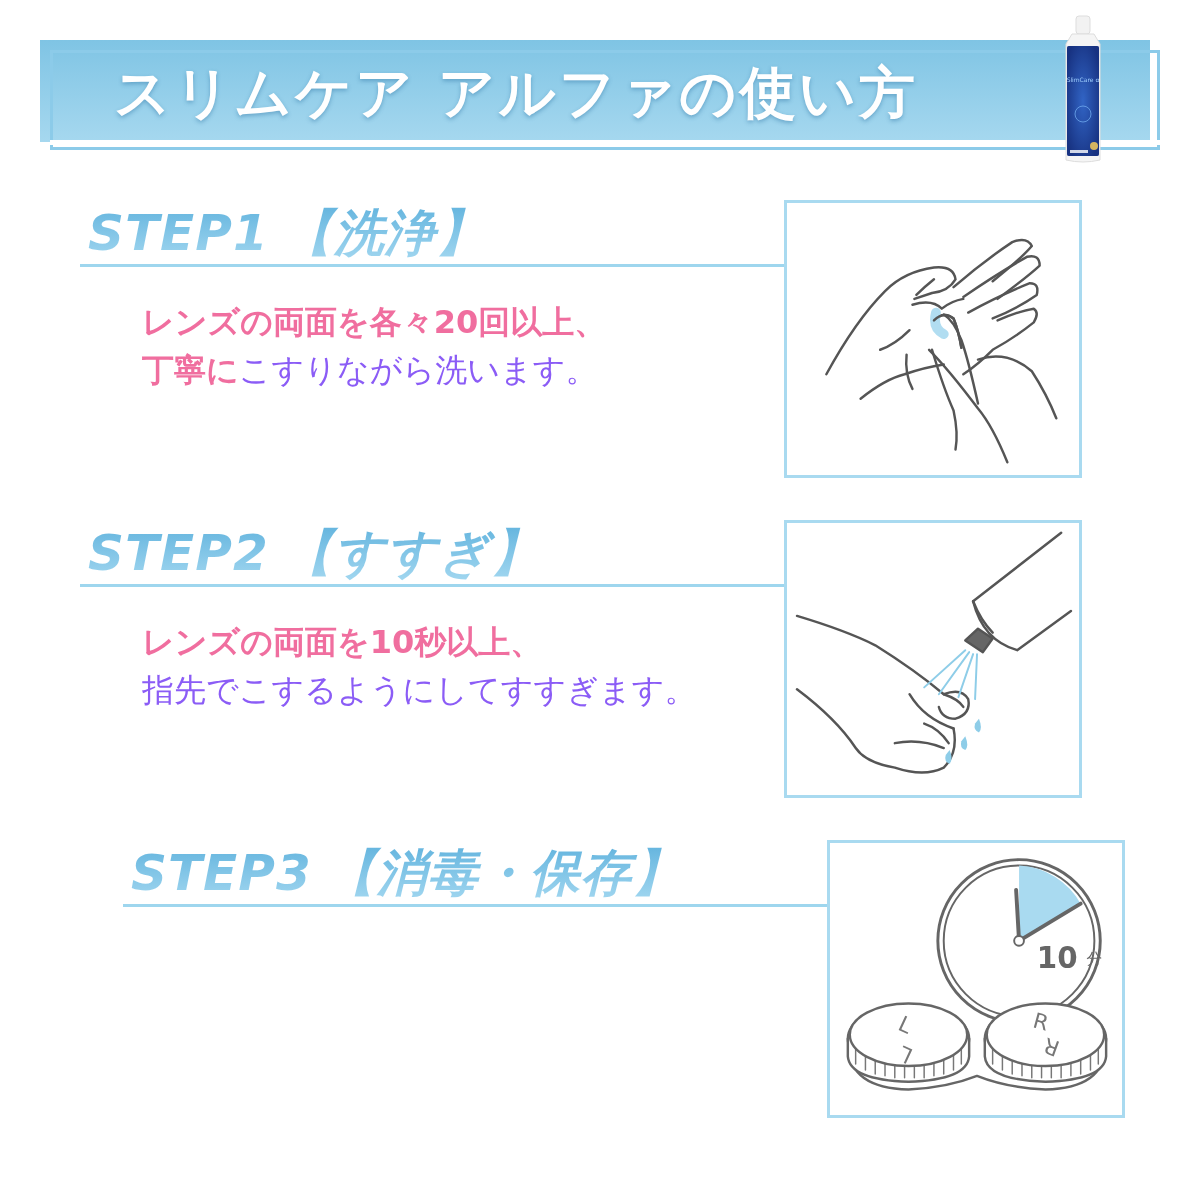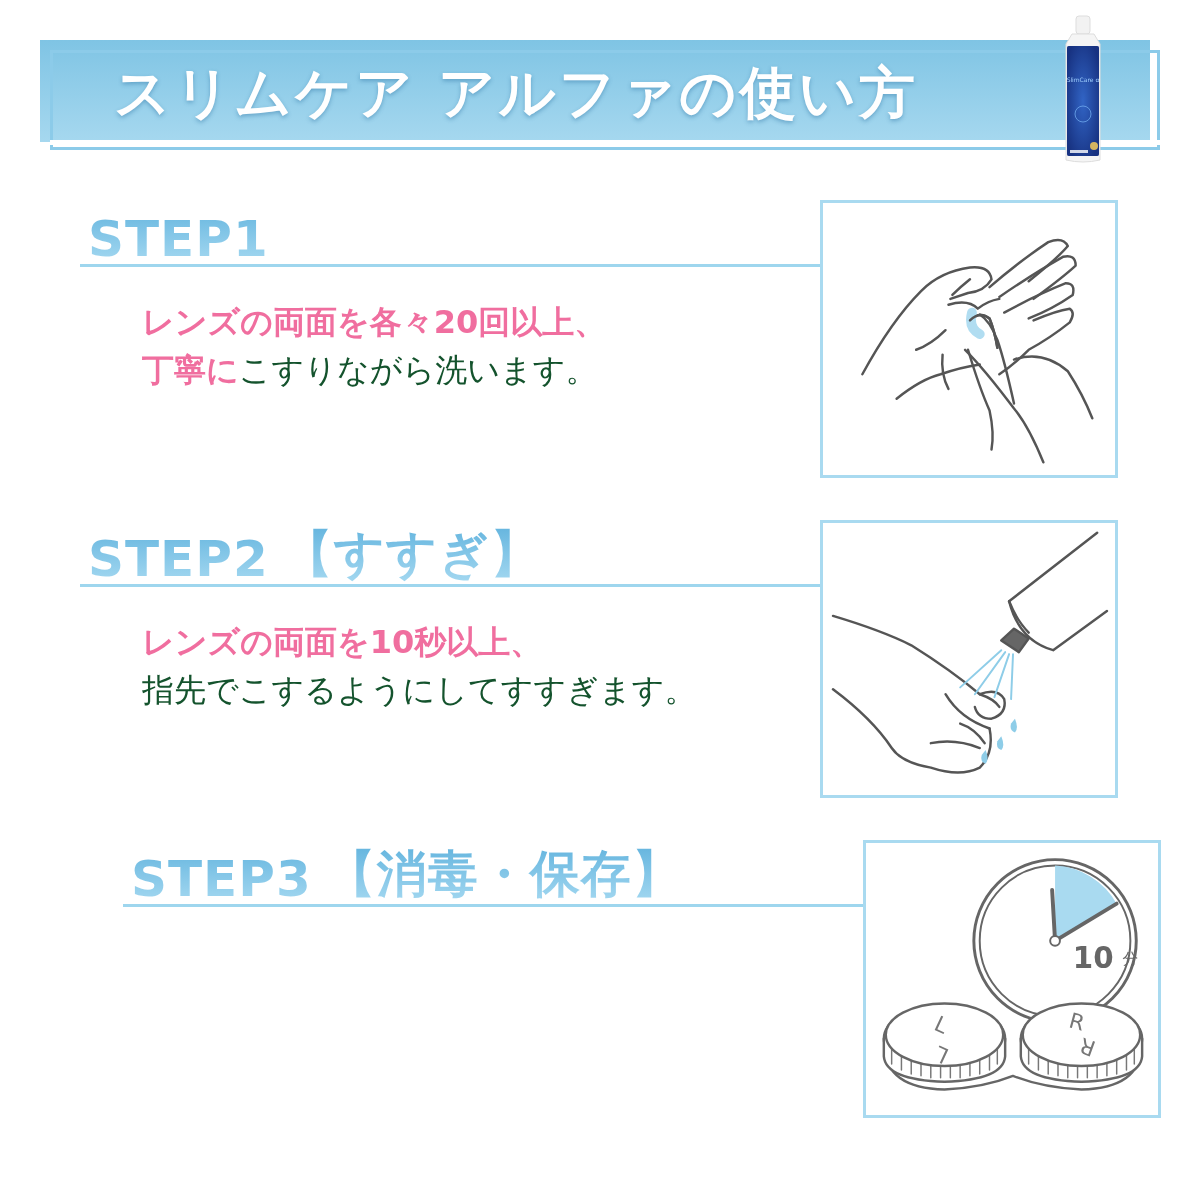--- a/index.html
+++ b/index.html
@@ -27,42 +27,42 @@
       text-shadow: 0 2px 4px rgba(40,110,160,0.45);
     }
     .bottle {
       position: absolute; left: 1062px; top: 14px; width: 42px; height: 150px;
     }
 
     
     .step { position: absolute; left: 0; width: 1200px; height: 300px; }
     .step-title {
       position: absolute; left: 88px; top: 0; height: 70px;
-      display: flex; align-items: flex-end;
+      display: flex; align-items: center;
       font-family: "DejaVu Sans", sans-serif; font-weight: bold;
       font-size: 50px; letter-spacing: 1px;
       background: linear-gradient(180deg, #5cb0dc 0%, #a9dbf2 100%);
-      -webkit-background-clip: text; background-clip: text; color: transparent;
+      -webkit-background-clip: text; background-clip: text; color: transparent; font-style: italic;
     }
     .step-title .bracket { margin-left: 14px; }
     .step-rule {
       position: absolute; left: 80px; top: 66px; width: 742px; height: 3px;
       background: #9ed6ee;
     }
     .step-text {
       position: absolute; left: 142px; top: 100px;
       font-size: 32px; line-height: 48px; color: #333;
       font-family: "DejaVu Sans", sans-serif;
     }
     .step-text .line { display: block; white-space: nowrap; }
     .hl { color: #f06e9f; font-weight: bold; }
-    .plain { color: #14532d; font-weight: normal; }
+    .plain { color: #8b5cf6; font-weight: normal; }
 
     .illus {
-      position: absolute; left: 820px; top: 0; width: 298px; height: 278px;
+      position: absolute; left: 784px; top: 0; width: 298px; height: 278px;
       border: 3px solid #a9daf0; background: #fff;
     }
     .illus svg { width: 100%; height: 100%; display: block; }
   </style>
 </head>
 <body>
 
 <div class="banner-back"></div>
 <div class="banner-frame"></div>
 <div class="banner-inner-line"></div>
@@ -82,20 +82,21 @@
     <text x="21" y="68" font-size="6" fill="#9fd0ff" text-anchor="middle" font-family="DejaVu Sans, sans-serif">SlimCare α</text>
     <circle cx="21" cy="100" r="8" fill="none" stroke="#6fa8ee" stroke-width="0.8"></circle>
     <circle cx="32" cy="132" r="4" fill="#d4b560"></circle>
     <rect x="8" y="136" width="18" height="3" fill="#ffffff" opacity="0.8"></rect>
   </svg>
 </div>
 
 <div class="step" style="top:198px;">
   <div class="step-title">
     <span>STEP1</span>
+    <span class="bracket">【洗浄】</span>
   </div>
   <div class="step-rule"></div>
   <div class="step-text">
     <span class="line">
       <span class="hl">レンズの両面を各々20回以上、</span><span class="plain"></span>
     </span>
     <span class="line">
       <span class="hl">丁寧に</span><span class="plain">こすりながら洗います。</span>
     </span>
   </div>

